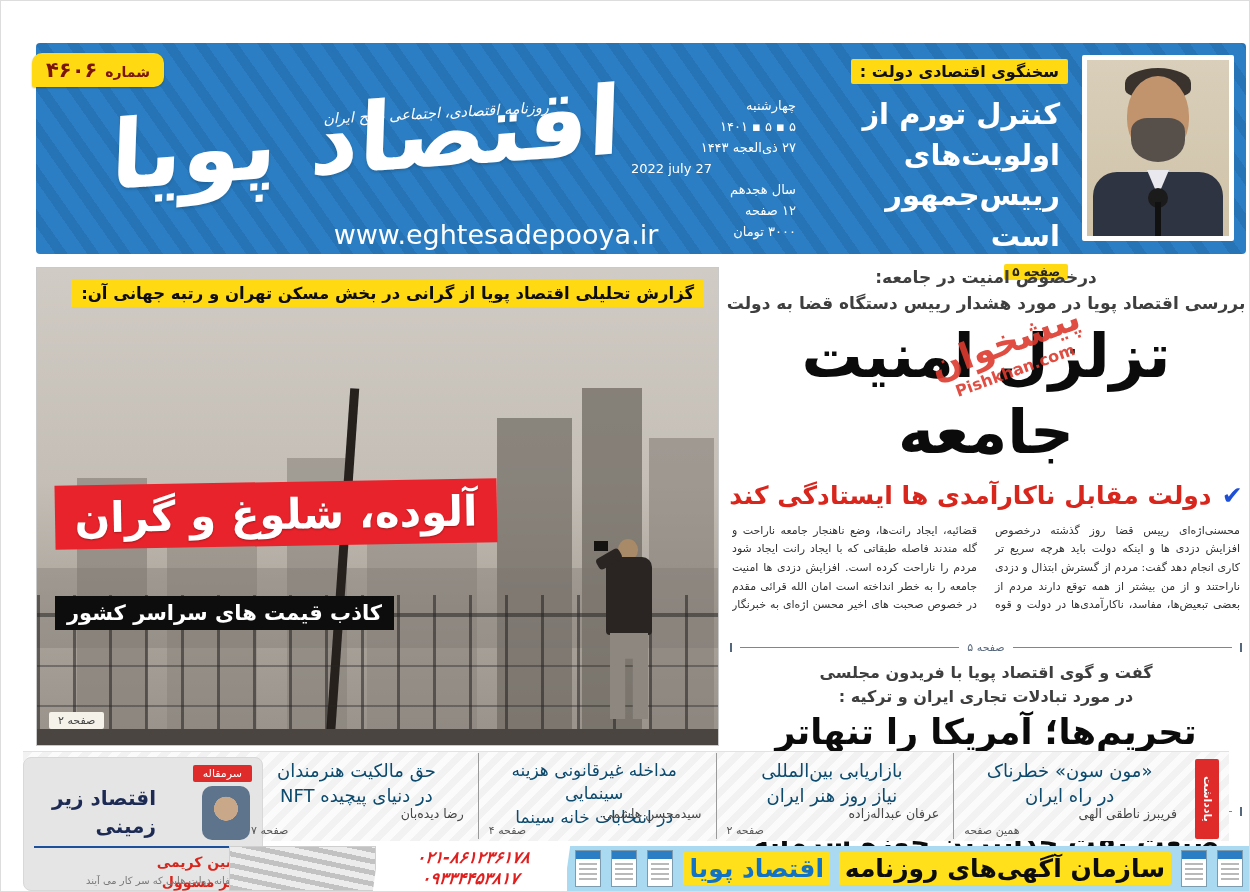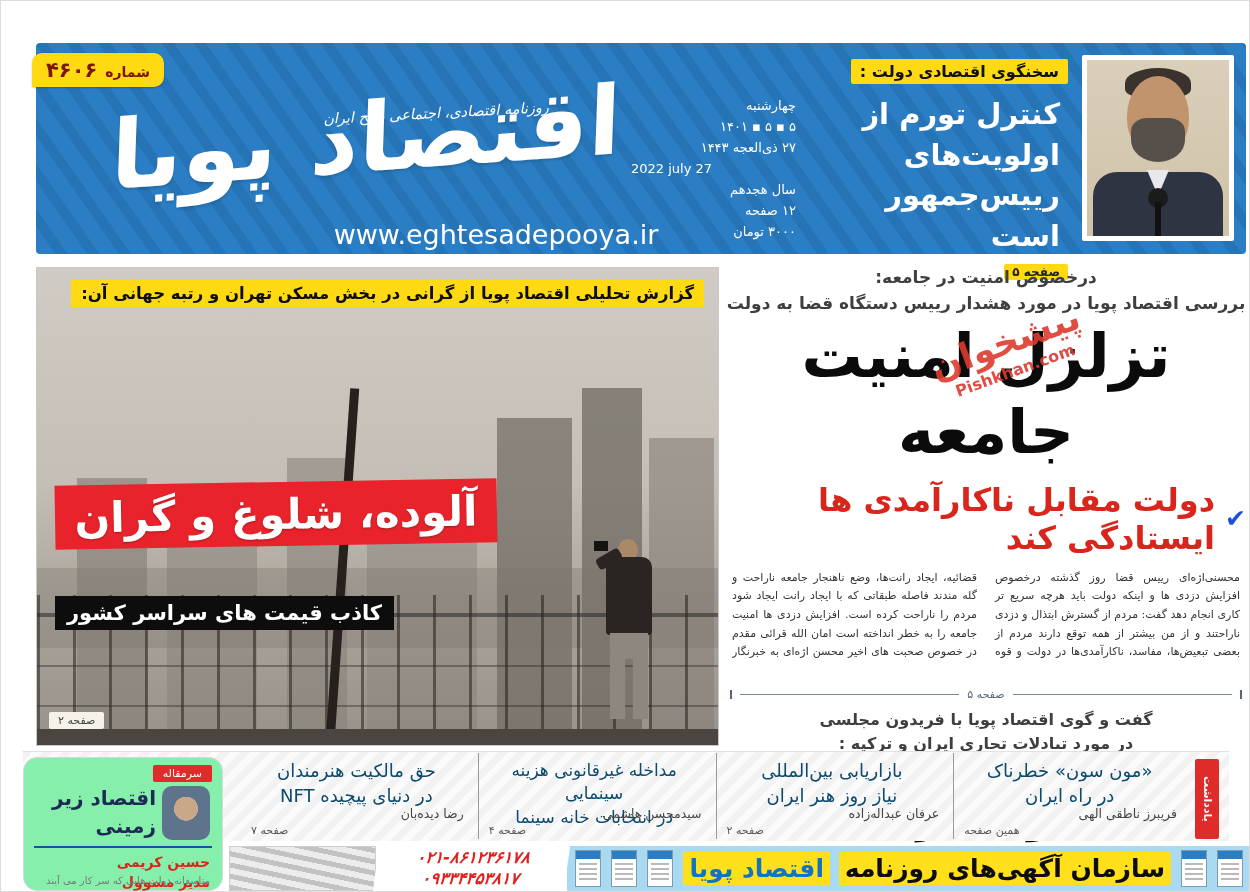--- a/index.html
+++ b/index.html
@@ -79,34 +79,34 @@
   .rightcol{position:absolute;left:725px;top:264px;width:520px;direction:rtl;}
   .kick{color:#3f3f3f;font-weight:bold;font-size:17px;text-align:center;line-height:1.5;}
   .big-head{color:#0b0b0b;font-weight:900;font-size:61px;text-align:center;line-height:1.25;
     letter-spacing:-1px;margin-top:2px;}
   .watermark{position:absolute;top:56px;right:160px;transform:rotate(-20deg);color:#dd3a2e;
     text-align:center;opacity:.9;pointer-events:none;}
   .watermark .wm1{font-size:36px;font-weight:900;}
   .watermark .wm2{font-size:16px;font-weight:bold;direction:ltr;}
   .subhead{display:flex;align-items:center;justify-content:center;gap:10px;margin-top:10px;}
   .subhead .chk{color:#1d4fd7;font-size:25px;font-weight:900;}
-  .subhead .txt{color:#d8261d;font-weight:900;font-size:32px;}
+  .subhead .txt{color:#d8261d;font-weight:900;font-size:25px;}
   .body2{margin:12px 6px 0 6px;columns:2;column-gap:18px;font-size:11px;color:#333;line-height:1.7;
     text-align:justify;height:112px;overflow:hidden;}
   .pdiv{display:flex;align-items:center;gap:8px;color:#55677d;font-size:11px;margin:7px 4px;direction:rtl;}
   .pdiv .ln{flex:1;height:1px;background:#76889a;}
   .pdiv .tick{width:2px;height:9px;background:#55677d;}
   .head2{color:#0b0b0b;font-weight:900;font-size:35px;text-align:center;line-height:1.25;margin-top:2px;}
   .head3{color:#0b0b0b;font-weight:900;font-size:27.5px;text-align:center;line-height:1.3;margin-top:2px;}
 
   
   .bottom-row{position:absolute;left:22px;top:750px;width:1206px;height:90px;
     background:repeating-linear-gradient(135deg,#f2f2f2 0 7px,#fbfbfb 7px 14px);border-top:1px solid #e2e2e2;}
-  .edit-box{position:absolute;left:22px;top:756px;width:200px;height:134px;background:#86efac;
-    border:1px solid #d8d8d8;border-radius:14px;direction:rtl;}
+  .edit-box{position:absolute;left:22px;top:756px;width:240px;height:134px;background:#e5e5e5;
+    border:1px solid #d8d8d8;border-radius:8px;direction:rtl;}
   .edit-tag{position:absolute;right:10px;top:7px;background:#e02b2b;color:#fff;font-size:11px;
     padding:2px 10px;border-radius:2px;}
   .edit-avatar{position:absolute;right:12px;top:28px;width:48px;height:54px;border-radius:10px;
     background:radial-gradient(circle at 50% 42%,#c9a88a 0 30%,#5e748c 31%),linear-gradient(#8fa3b8,#42566e);}
   .edit-title{position:absolute;left:14px;top:26px;width:118px;color:#1c2a54;font-weight:900;font-size:20px;
     text-align:right;line-height:1.4;}
   .edit-rule{position:absolute;left:10px;right:10px;top:88px;height:2px;background:#1c4f9c;}
   .edit-author{position:absolute;right:12px;top:94px;color:#d8261d;font-weight:bold;font-size:14px;line-height:1.45;text-align:right;}
   .edit-excerpt{position:absolute;right:12px;left:8px;bottom:4px;color:#777;font-size:10px;text-align:right;white-space:nowrap;overflow:hidden;}
 

